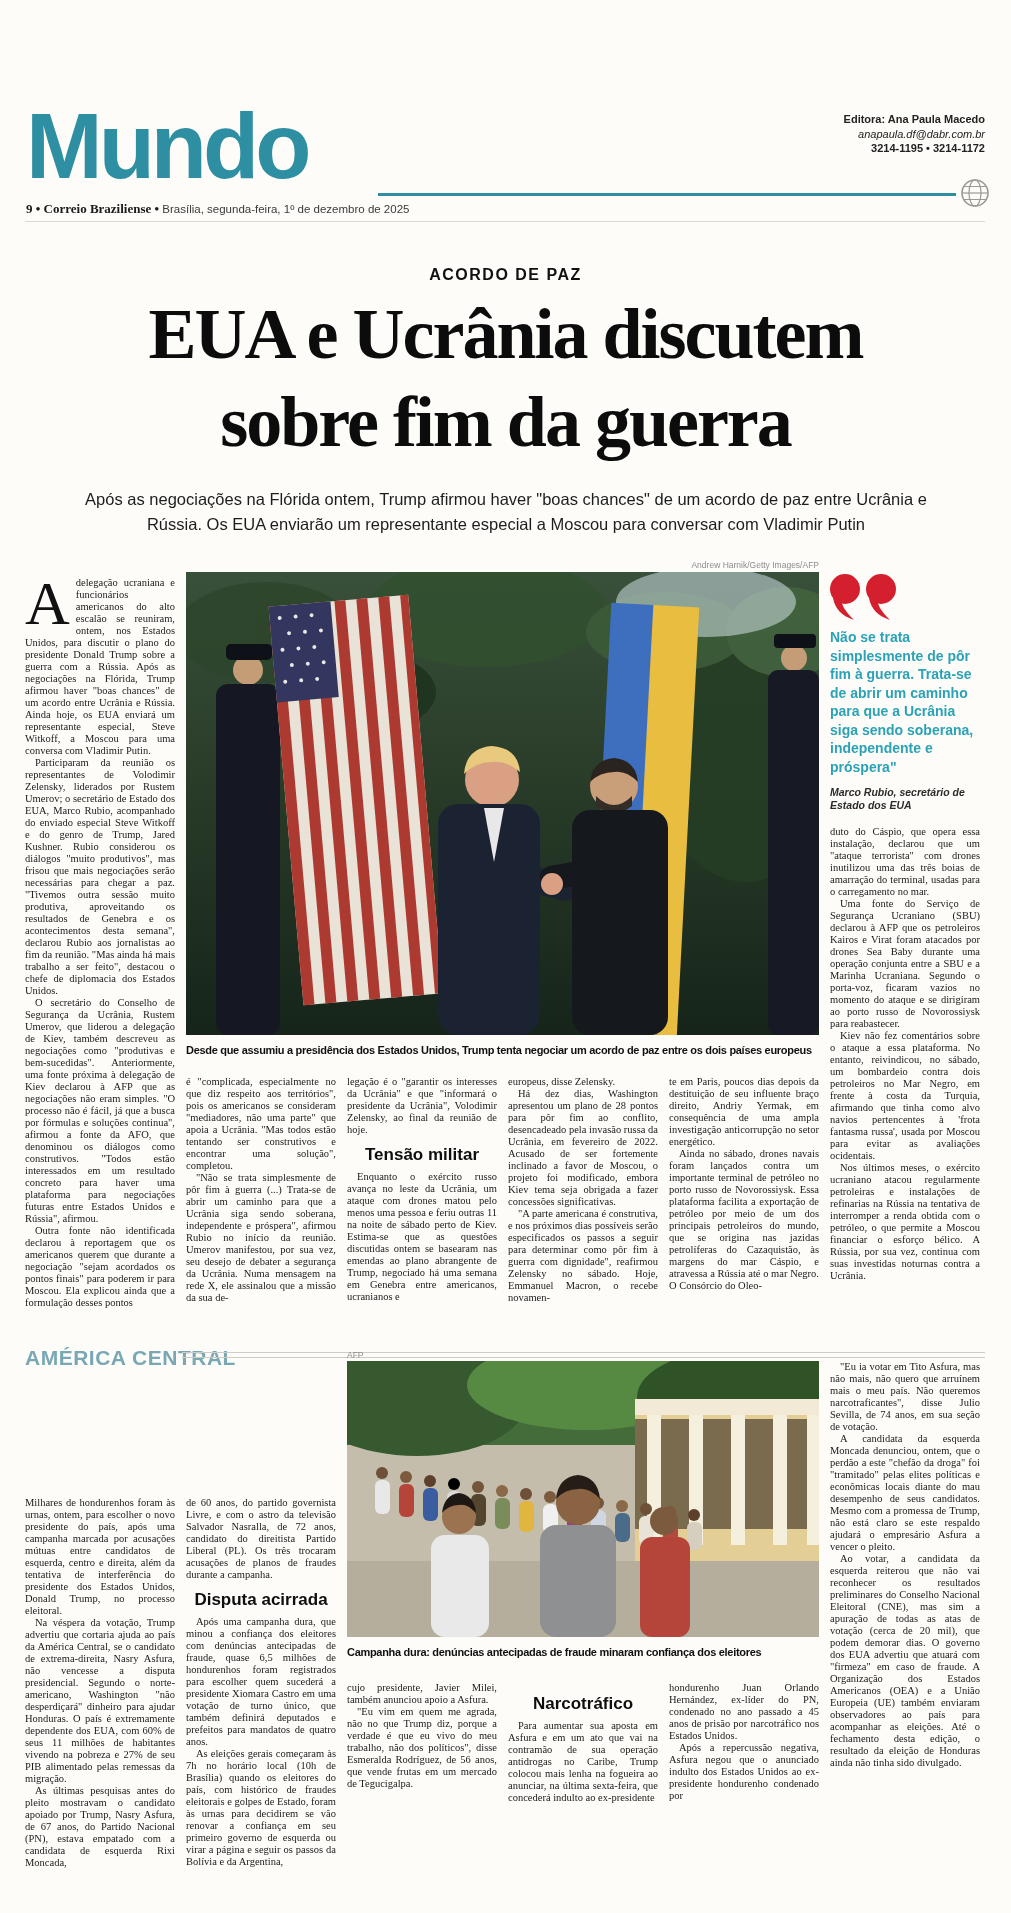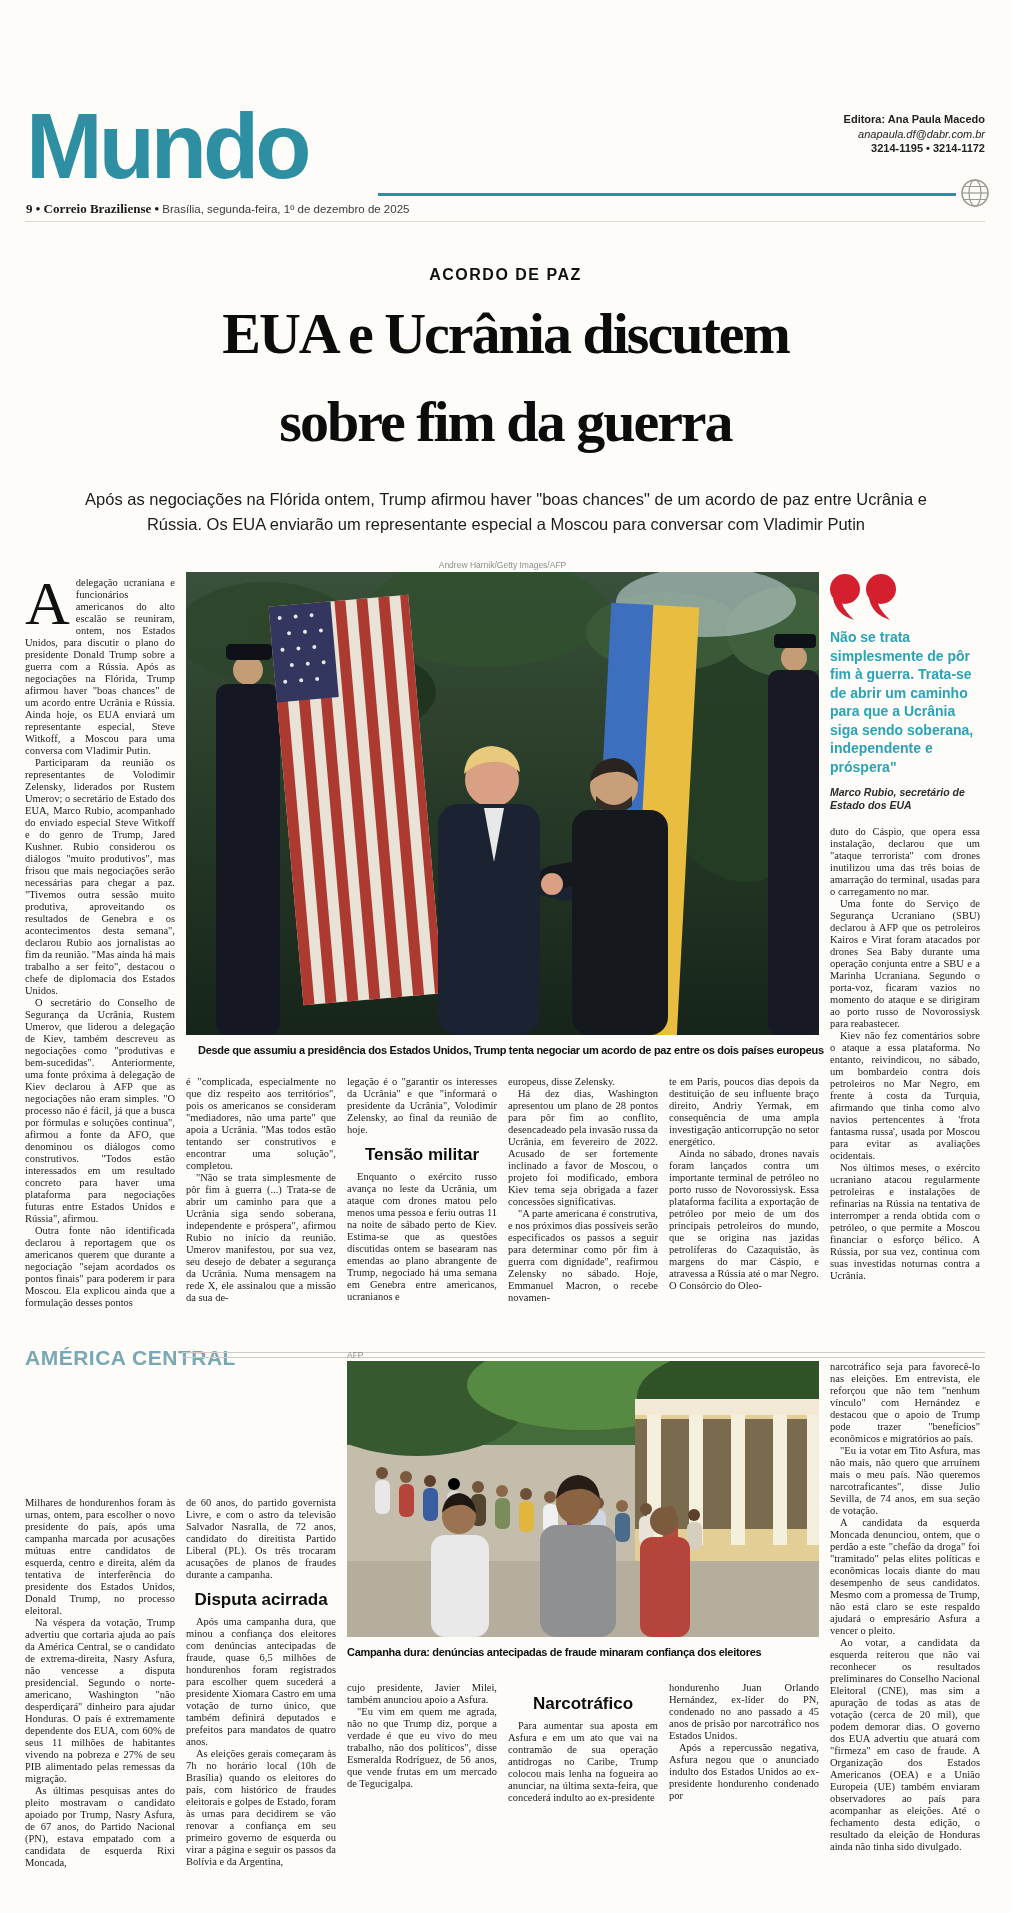--- a/index.html
+++ b/index.html
@@ -18,45 +18,45 @@
   .globe{left:960px;top:178px;width:30px;height:30px;}
   .folio{left:26px;top:201px;font-size:13px;line-height:15px;}
   .folio .name{font-weight:bold;font-family:"Liberation Serif",serif;}
   .folio .date{font-family:"Liberation Sans",sans-serif;font-size:11.5px;color:#3a3a3a;}
   .hairline{left:25px;top:221px;width:960px;height:1px;background:#ddd9d2;}
 
   
   .kicker{left:0;top:266px;width:1011px;text-align:center;font-family:"Liberation Sans",sans-serif;
           font-weight:bold;font-size:16px;letter-spacing:1.5px;color:#101010;}
   .headline{left:0;top:290px;width:1011px;text-align:center;font-weight:bold;
-            font-size:58px;line-height:88px;letter-spacing:-2px;color:#0c0c0c;}
+            font-size:72px;line-height:88px;letter-spacing:-2px;color:#0c0c0c;}
   .deck{left:66px;top:487px;width:880px;text-align:center;font-family:"Liberation Sans",sans-serif;
         font-size:16.5px;line-height:25px;color:#1d1d1d;}
 
   
   .col{width:150px;overflow:hidden;text-align:justify;font-size:10.5px;line-height:12px;}
   .col p{margin:0;text-indent:10px;}
   .col p.cont{text-indent:0;}
   .col-subhead{font-family:"Liberation Sans",sans-serif;font-weight:bold;font-size:17px;
                line-height:20px;margin:9px 0 6px;color:#0e0e0e;text-indent:0 !important;text-align:center;}
   .dropcap{float:left;font-size:62px;line-height:48px;padding:2px 6px 0 0;font-weight:normal;color:#111;}
 
   .col-a{left:25px;top:577px;height:760px;}
   .col-b{left:186px;top:1076px;height:266px;}
   .col-c{left:347px;top:1076px;height:266px;}
   .col-d{left:508px;top:1076px;height:266px;}
   .col-e{left:669px;top:1076px;height:266px;}
   .col-f{left:830px;top:572px;height:772px;}
 
   .credit{font-family:"Liberation Sans",sans-serif;font-size:8.5px;color:#8d8d8d;}
-  .credit-main{left:186px;top:560px;width:633px;text-align:center;}
+  .credit-main{left:186px;top:560px;width:633px;text-align:right;}
   .photo-main{left:186px;top:572px;width:633px;height:463px;background:#223722;}
   .caption{font-family:"Liberation Sans",sans-serif;font-weight:bold;font-size:11px;
            letter-spacing:-0.3px;color:#101010;white-space:nowrap;}
-  .caption-main{left:186px;top:1044px;width:633px;margin-left:12px;}
+  .caption-main{left:186px;top:1044px;width:633px;}
 
   
   .quote-icon{display:block;margin:2px 0 8px 0;}
   .quote-text{font-family:"Liberation Sans",sans-serif;font-weight:bold;font-size:14px;
               line-height:18.5px;color:#2ba2b6;text-align:left;}
   .quote-attr{margin:10px 0 14px;font-family:"Liberation Sans",sans-serif;font-weight:bold;
               font-style:italic;font-size:10.5px;line-height:13px;color:#2b2b2b;text-align:left;}
 
   
   .section-label{left:25px;top:1346px;font-family:"Liberation Sans",sans-serif;font-weight:bold;
@@ -368,19 +368,18 @@
     <div class="col-subhead" style="margin-top:12px;">Narcotráfico</div>
     <p>Para aumentar sua aposta em Asfura e em um ato que vai na contramão de sua operação antidrogas no Caribe, Trump colocou mais lenha na fogueira ao anunciar, na última sexta-feira, que concederá indulto ao ex-presidente</p>
   </div>
 
   <div class="abs col col-h5">
     <p class="cont">hondurenho Juan Orlando Hernández, ex-líder do PN, condenado no ano passado a 45 anos de prisão por narcotráfico nos Estados Unidos.</p>
     <p>Após a repercussão negativa, Asfura negou que o anunciado indulto dos Estados Unidos ao ex-presidente hondurenho condenado por</p>
   </div>
 
   <div class="abs col col-h6">
-    <p class="cont">narcotráfico seja para favorecê-lo nas eleições. Em entrevista, ele reforçou que não tem "nenhum vínculo" com Hernández e destacou que o apoio de Trump pode trazer "benefícios" econômicos e migratórios ao país.</p>
     <p>"Eu ia votar em Tito Asfura, mas não mais, não quero que arruínem mais o meu país. Não queremos narcotraficantes", disse Julio Sevilla, de 74 anos, em sua seção de votação.</p>
     <p>A candidata da esquerda Moncada denunciou, ontem, que o perdão a este "chefão da droga" foi "tramitado" pelas elites políticas e econômicas locais diante do mau desempenho de seus candidatos. Mesmo com a promessa de Trump, não está claro se este respaldo ajudará o empresário Asfura a vencer o pleito.</p>
     <p>Ao votar, a candidata da esquerda reiterou que não vai reconhecer os resultados preliminares do Conselho Nacional Eleitoral (CNE), mas sim a apuração de todas as atas de votação (cerca de 20 mil), que podem demorar dias. O governo dos EUA advertiu que atuará com "firmeza" em caso de fraude. A Organização dos Estados Americanos (OEA) e a União Europeia (UE) também enviaram observadores ao país para acompanhar as eleições. Até o fechamento desta edição, o resultado da eleição de Honduras ainda não tinha sido divulgado.</p>
   </div>
 
 </div>
 
 </body></html>

